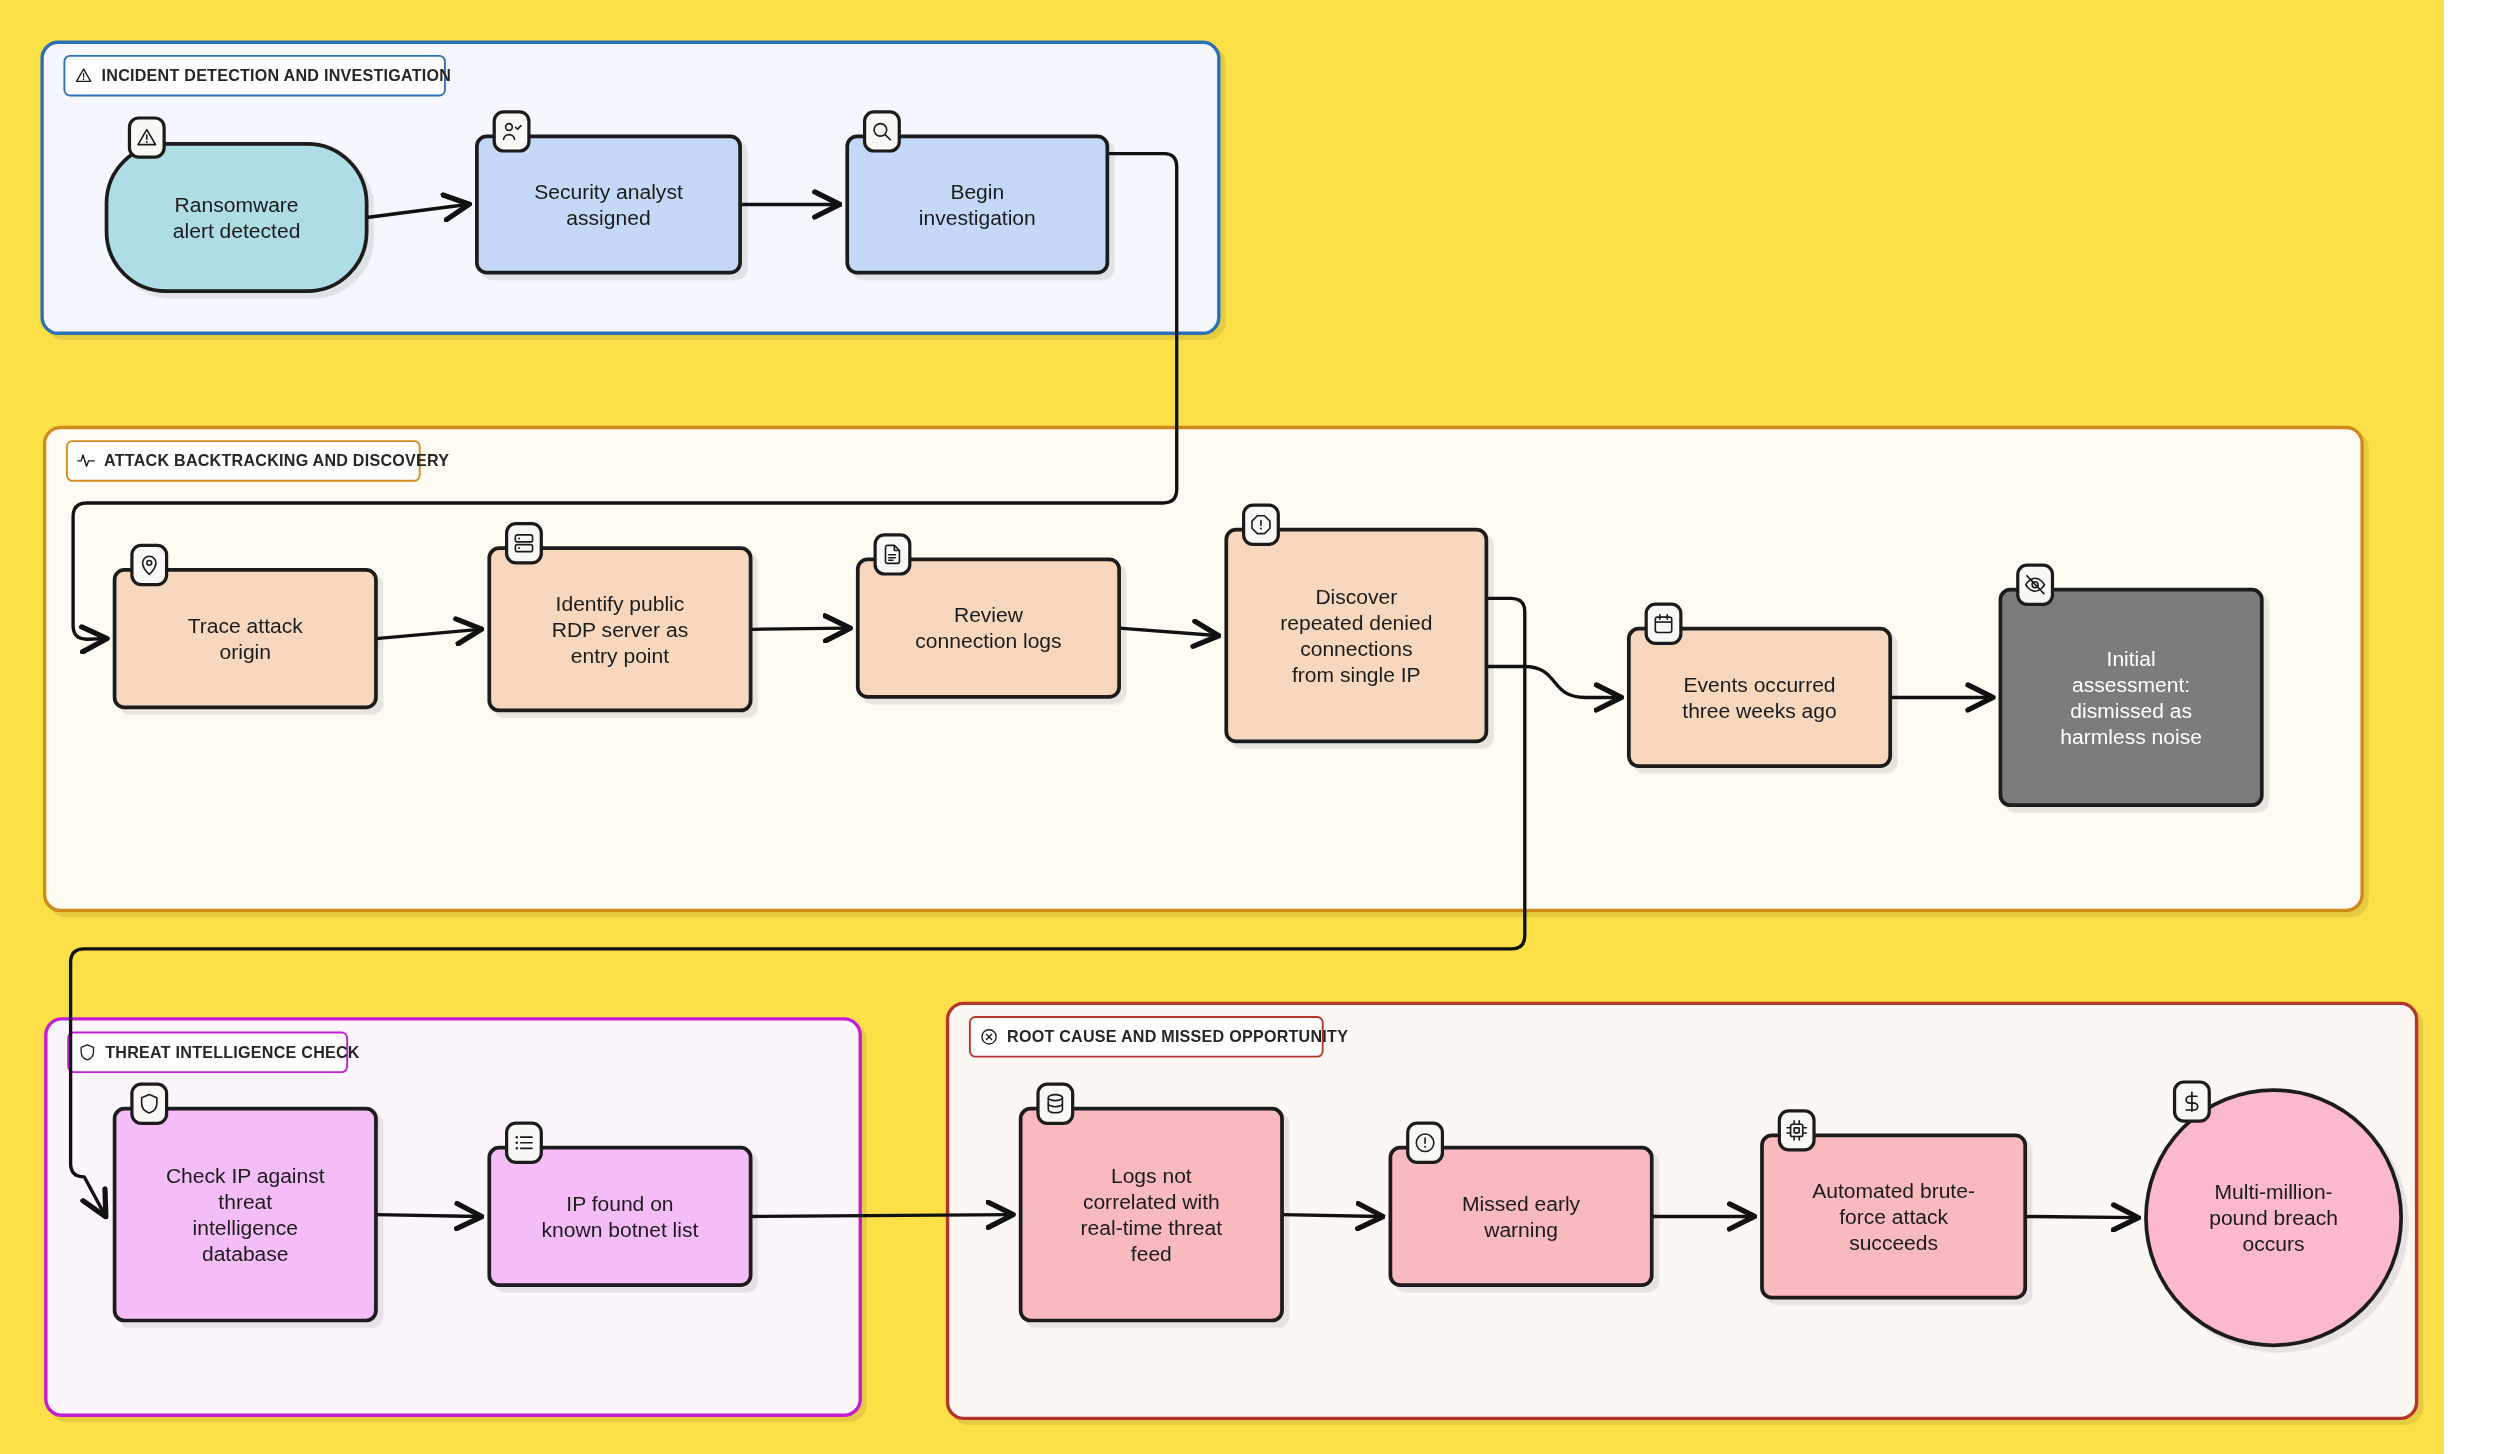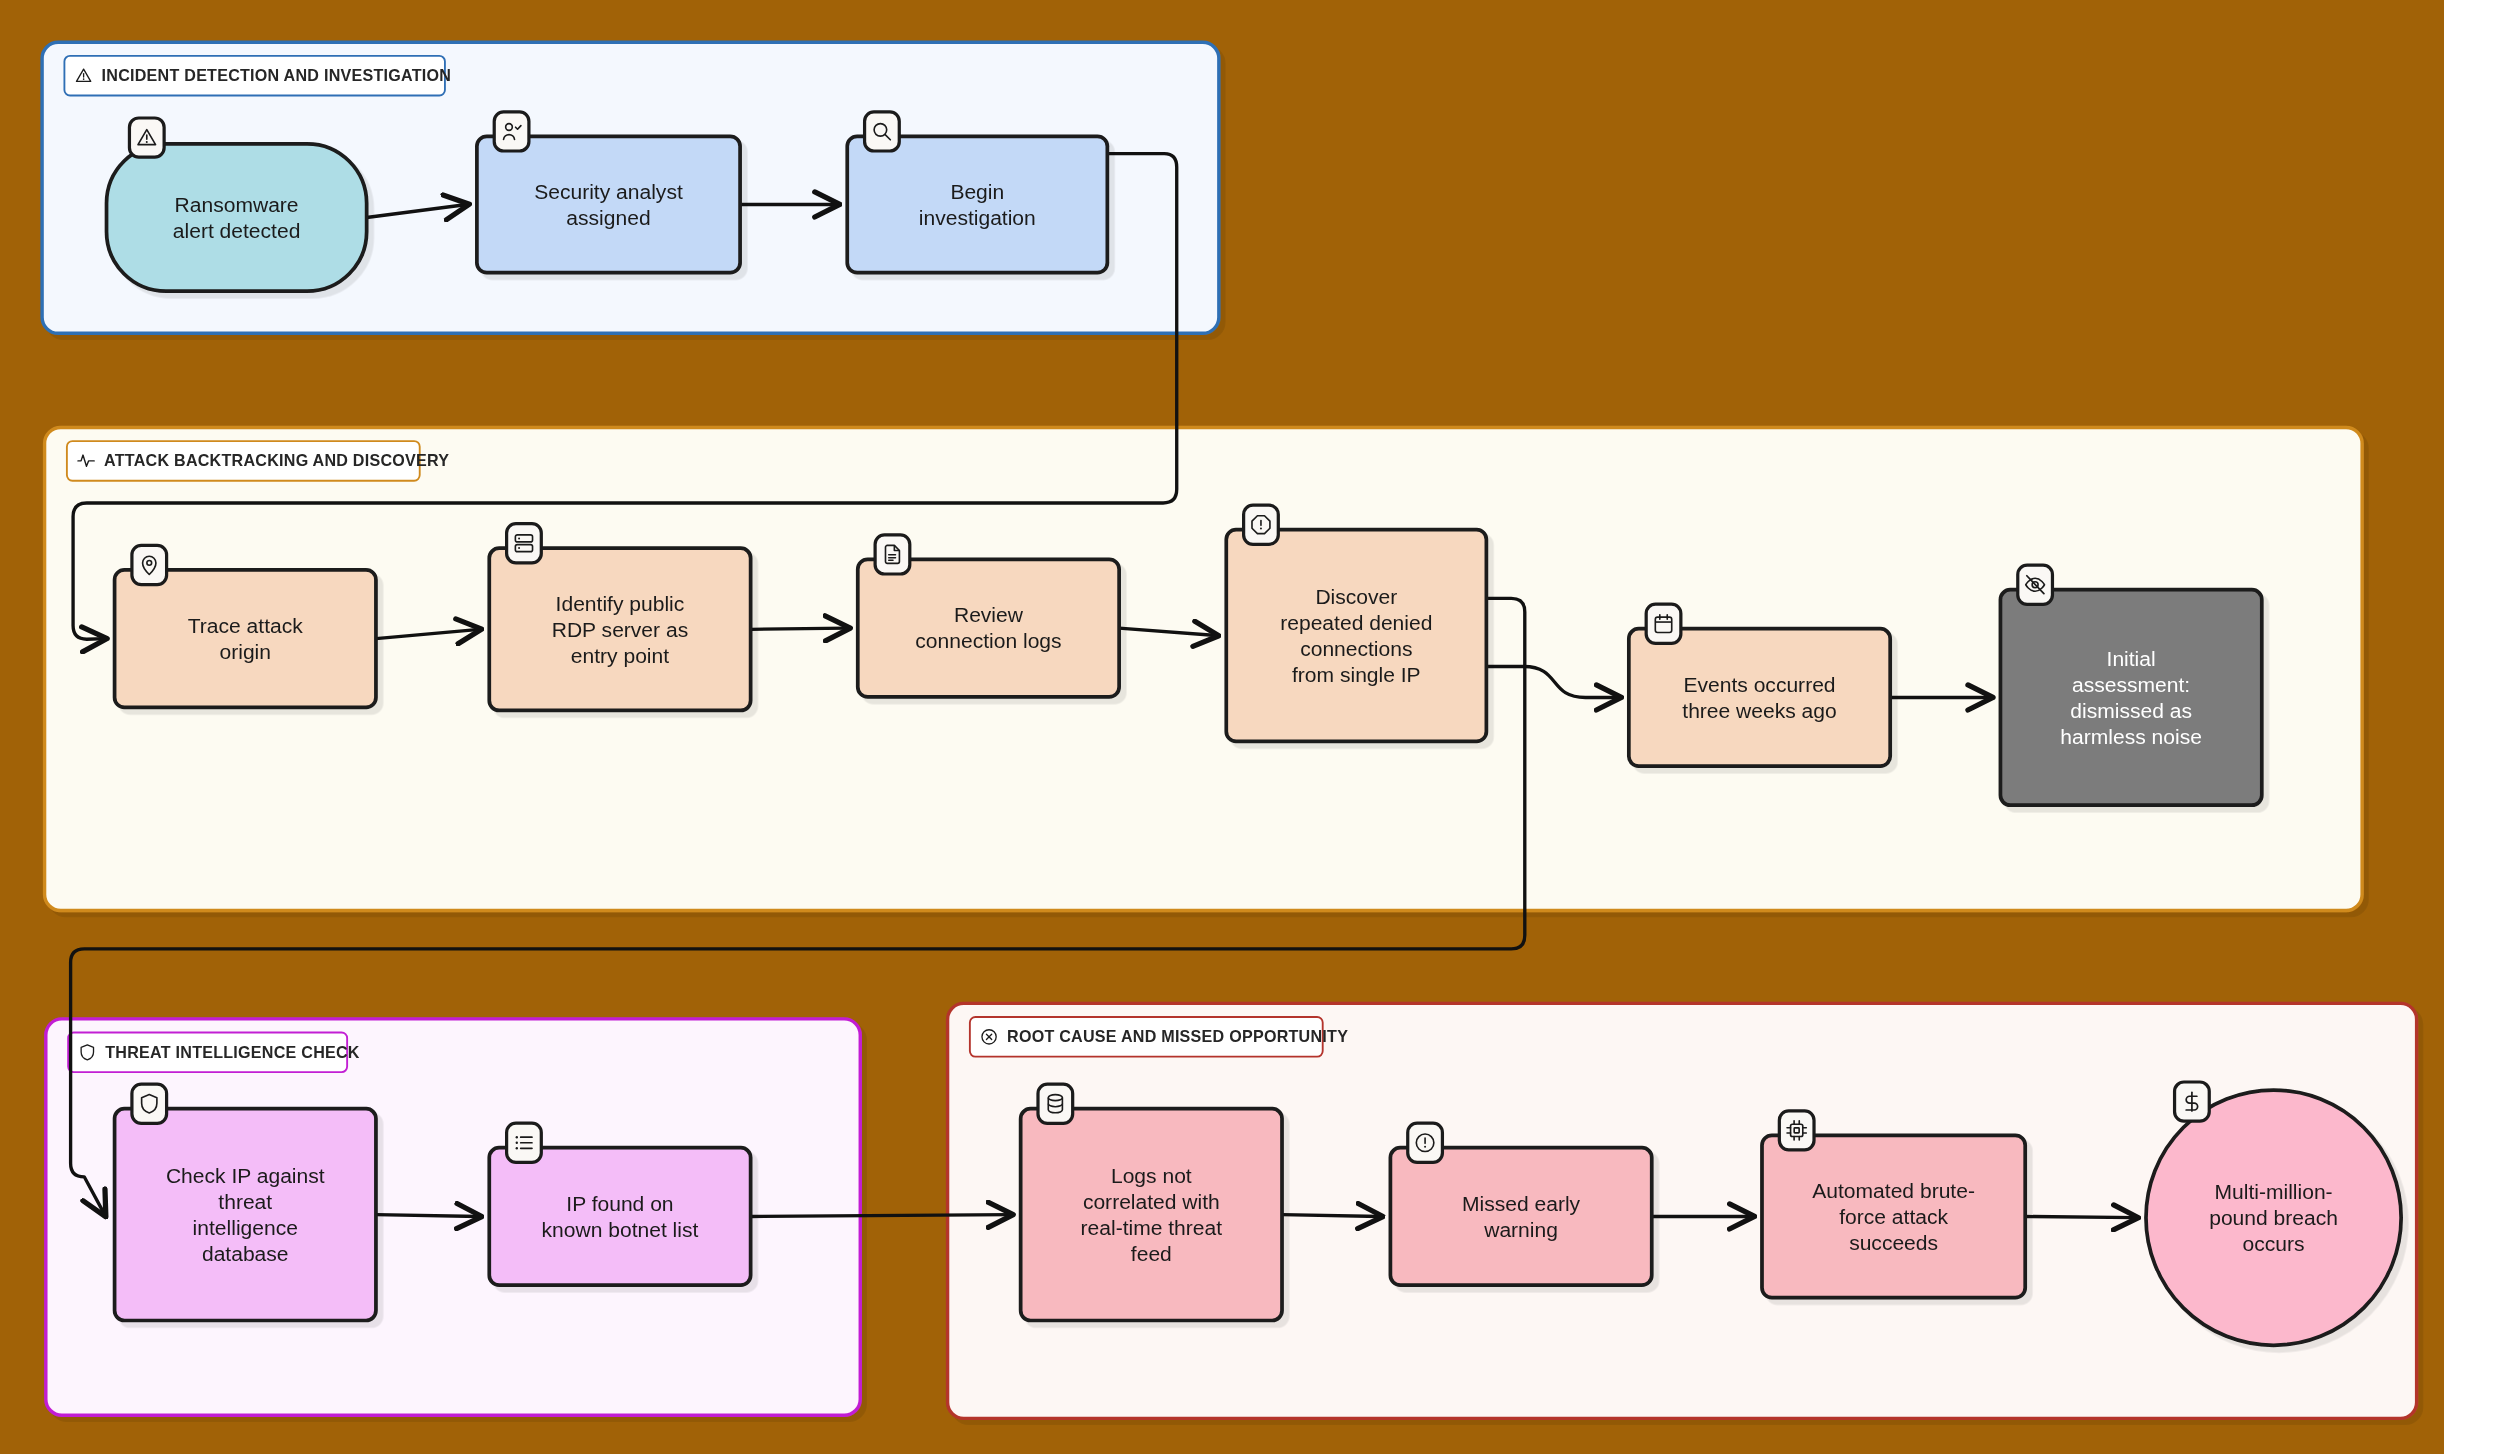--- a/index.html
+++ b/index.html
@@ -1,17 +1,17 @@
 <!DOCTYPE html>
 <html style="font-size:10px"><head>
 <meta charset="utf-8">
 <style>
   html,body{margin:0;padding:0;background:#ffffff;}
   body{font-family:"Liberation Sans",sans-serif;}
-  #stage{position:relative;width:2444px;height:1455px;background:#a16207;overflow:hidden;}
+  #stage{position:relative;width:2444px;height:1455px;background:#fde047;overflow:hidden;}
   svg{position:absolute;left:0;top:0;width:2512px;height:1455px;}
   .grp-label-txt{font-family:"Liberation Sans",sans-serif;font-weight:bold;fill:#262626;letter-spacing:0.4px;}
   .node-txt{font-family:"Liberation Sans",sans-serif;fill:#1b1b1b;}
   .node-txt-light{font-family:"Liberation Sans",sans-serif;fill:#ffffff;}
 </style>
 </head>
 <body>
 
 <div id="stage">
   <svg id="canvas" viewBox="0 0 4056 2349" xmlns="http://www.w3.org/2000/svg">

